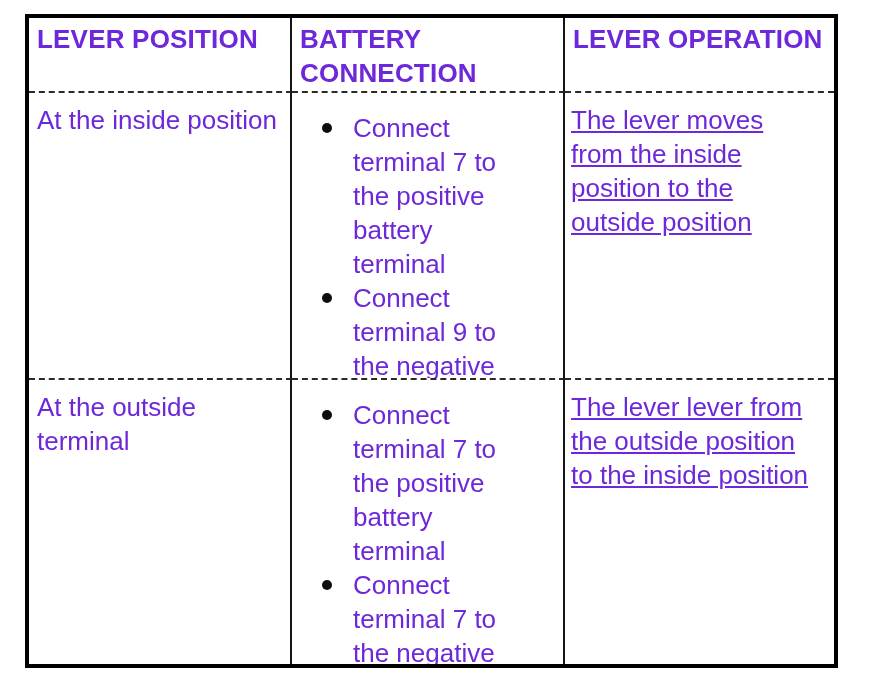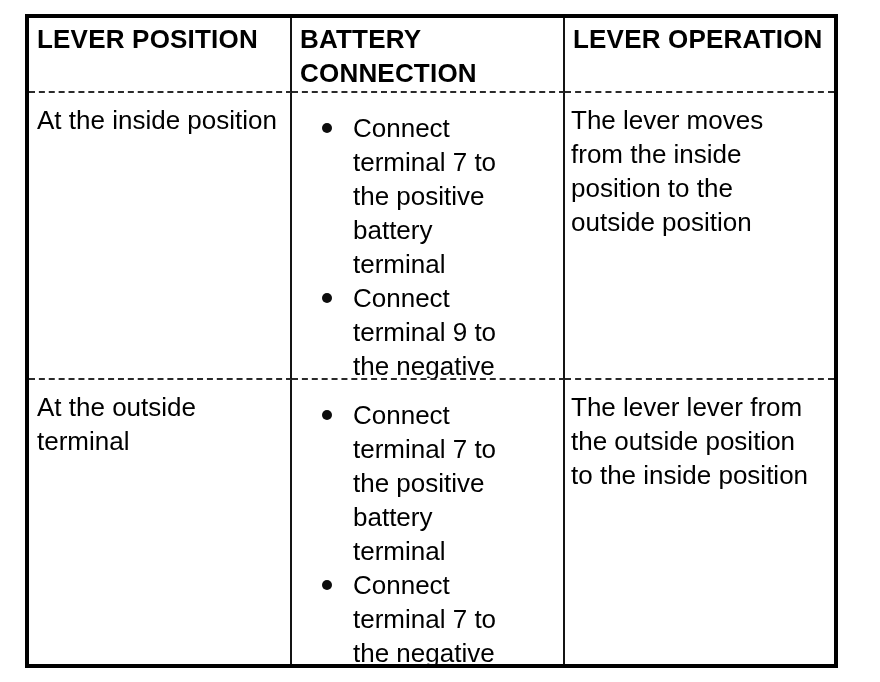--- a/index.html
+++ b/index.html
@@ -6,21 +6,21 @@
     margin: 0;
     padding: 0;
     background: #ffffff;
   }
   .page {
     position: relative;
     width: 880px;
     height: 682px;
     background: #ffffff;
     font-family: "Liberation Sans", "DejaVu Sans", sans-serif;
-    color: #000000;
+    color: #6d28d9;
     overflow: hidden;
   }
   .doc-table {
     position: absolute;
     left: 25px;
     top: 14px;
     width: 813px;
     height: 654px;
     border: 4px solid #000000;
     box-sizing: border-box;
@@ -39,21 +39,21 @@
   .col-1, .col-2 { border-right: 2px solid #141414; }
   
   .row-head, .row-1 { border-bottom: 2px dashed #2a2a2a; }
 
   .head {
     font-weight: bold;
     padding: 4px 8px 0 8px;
     letter-spacing: 0.2px;
   }
   .body-pos  { padding: 10px 13px 0 8px; }
-  .body-op   { padding: 10px 18px 0 6px; }
+  .body-op   { padding: 10px 18px 0 6px; text-decoration: underline; }
   .body-conn { padding: 10px 27px 0 8px; }
 
   .bullet-list {
     margin: 8px;
     padding: 0 0 0 12px;
     list-style: none;
   }
   .bullet-item {
     position: relative;
     padding-left: 33px;

